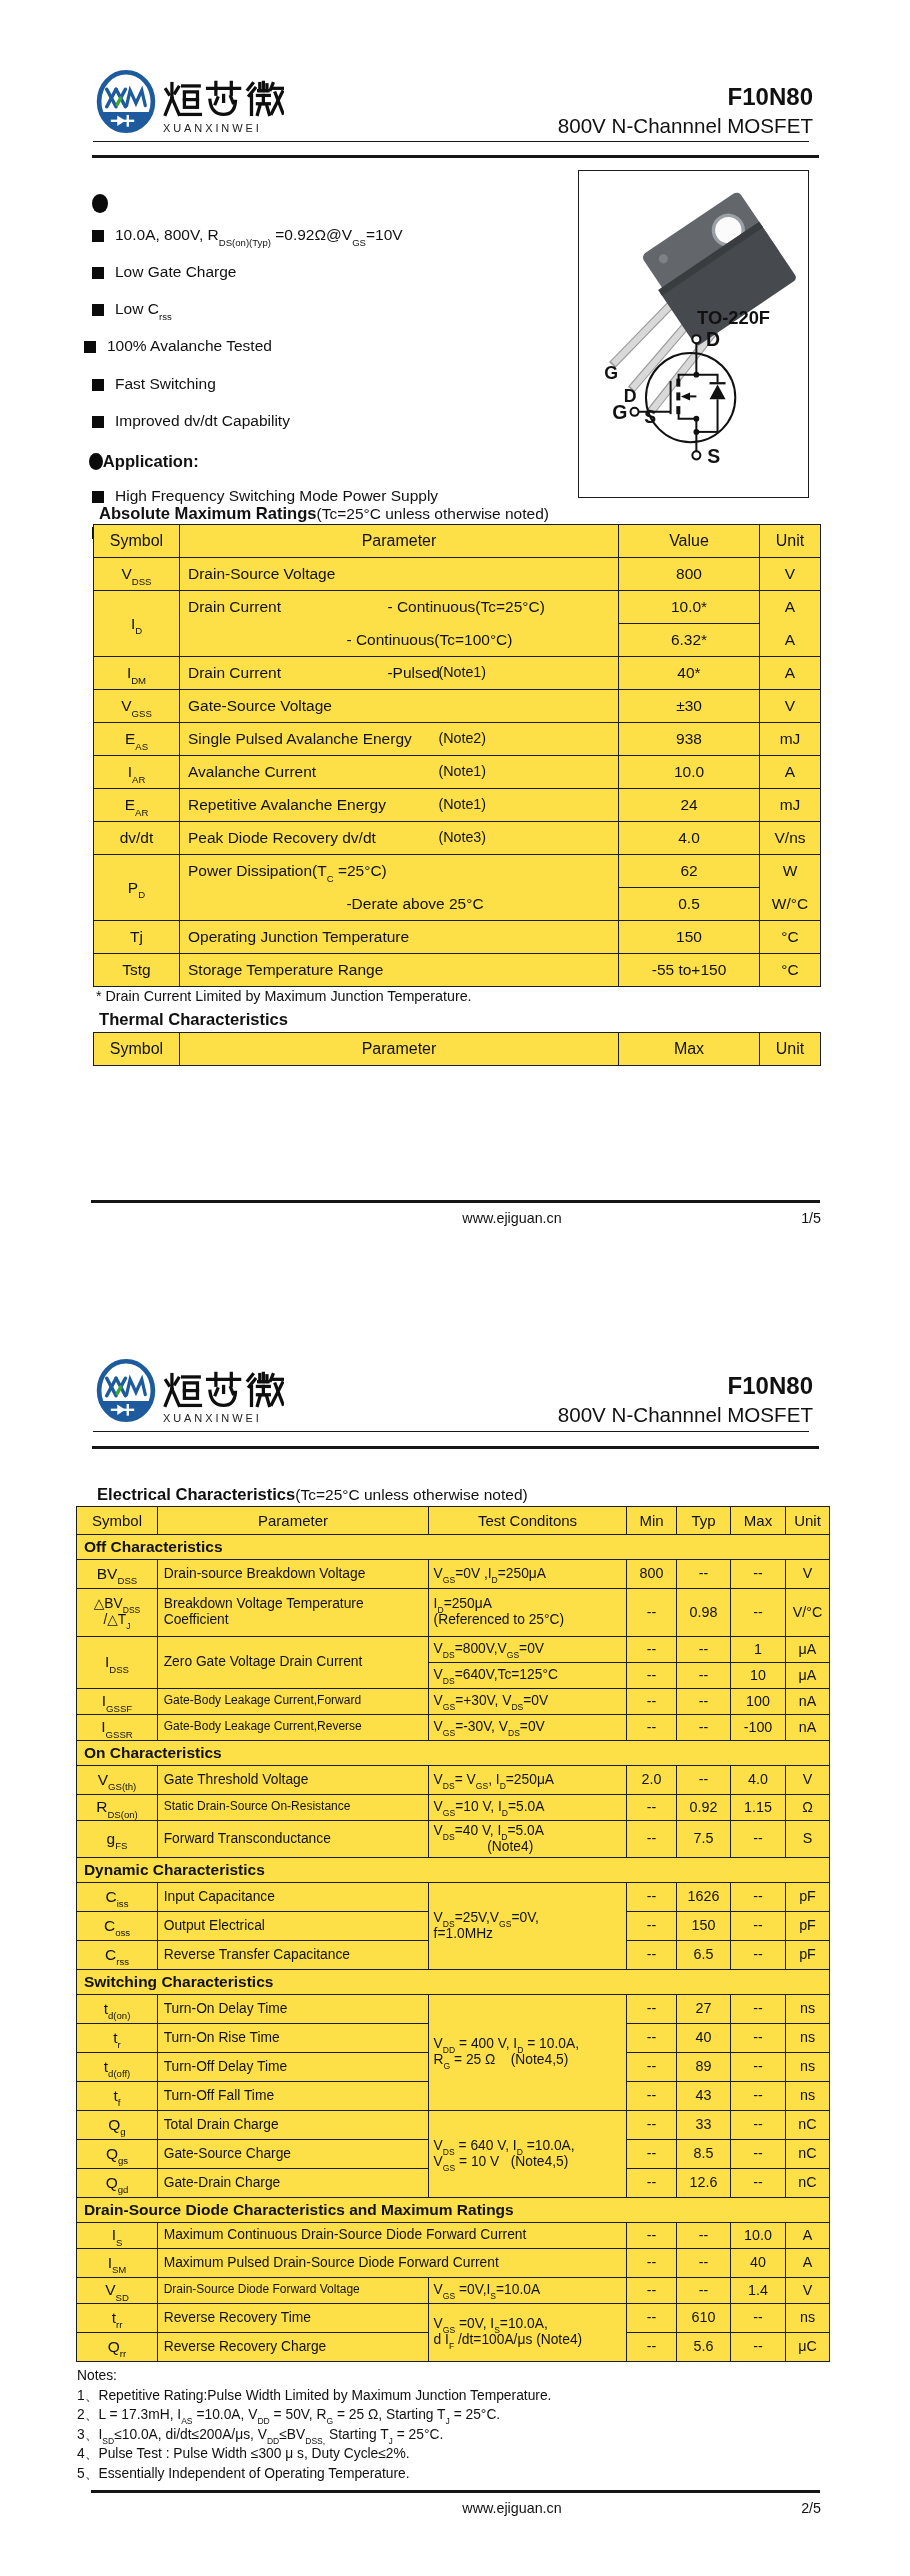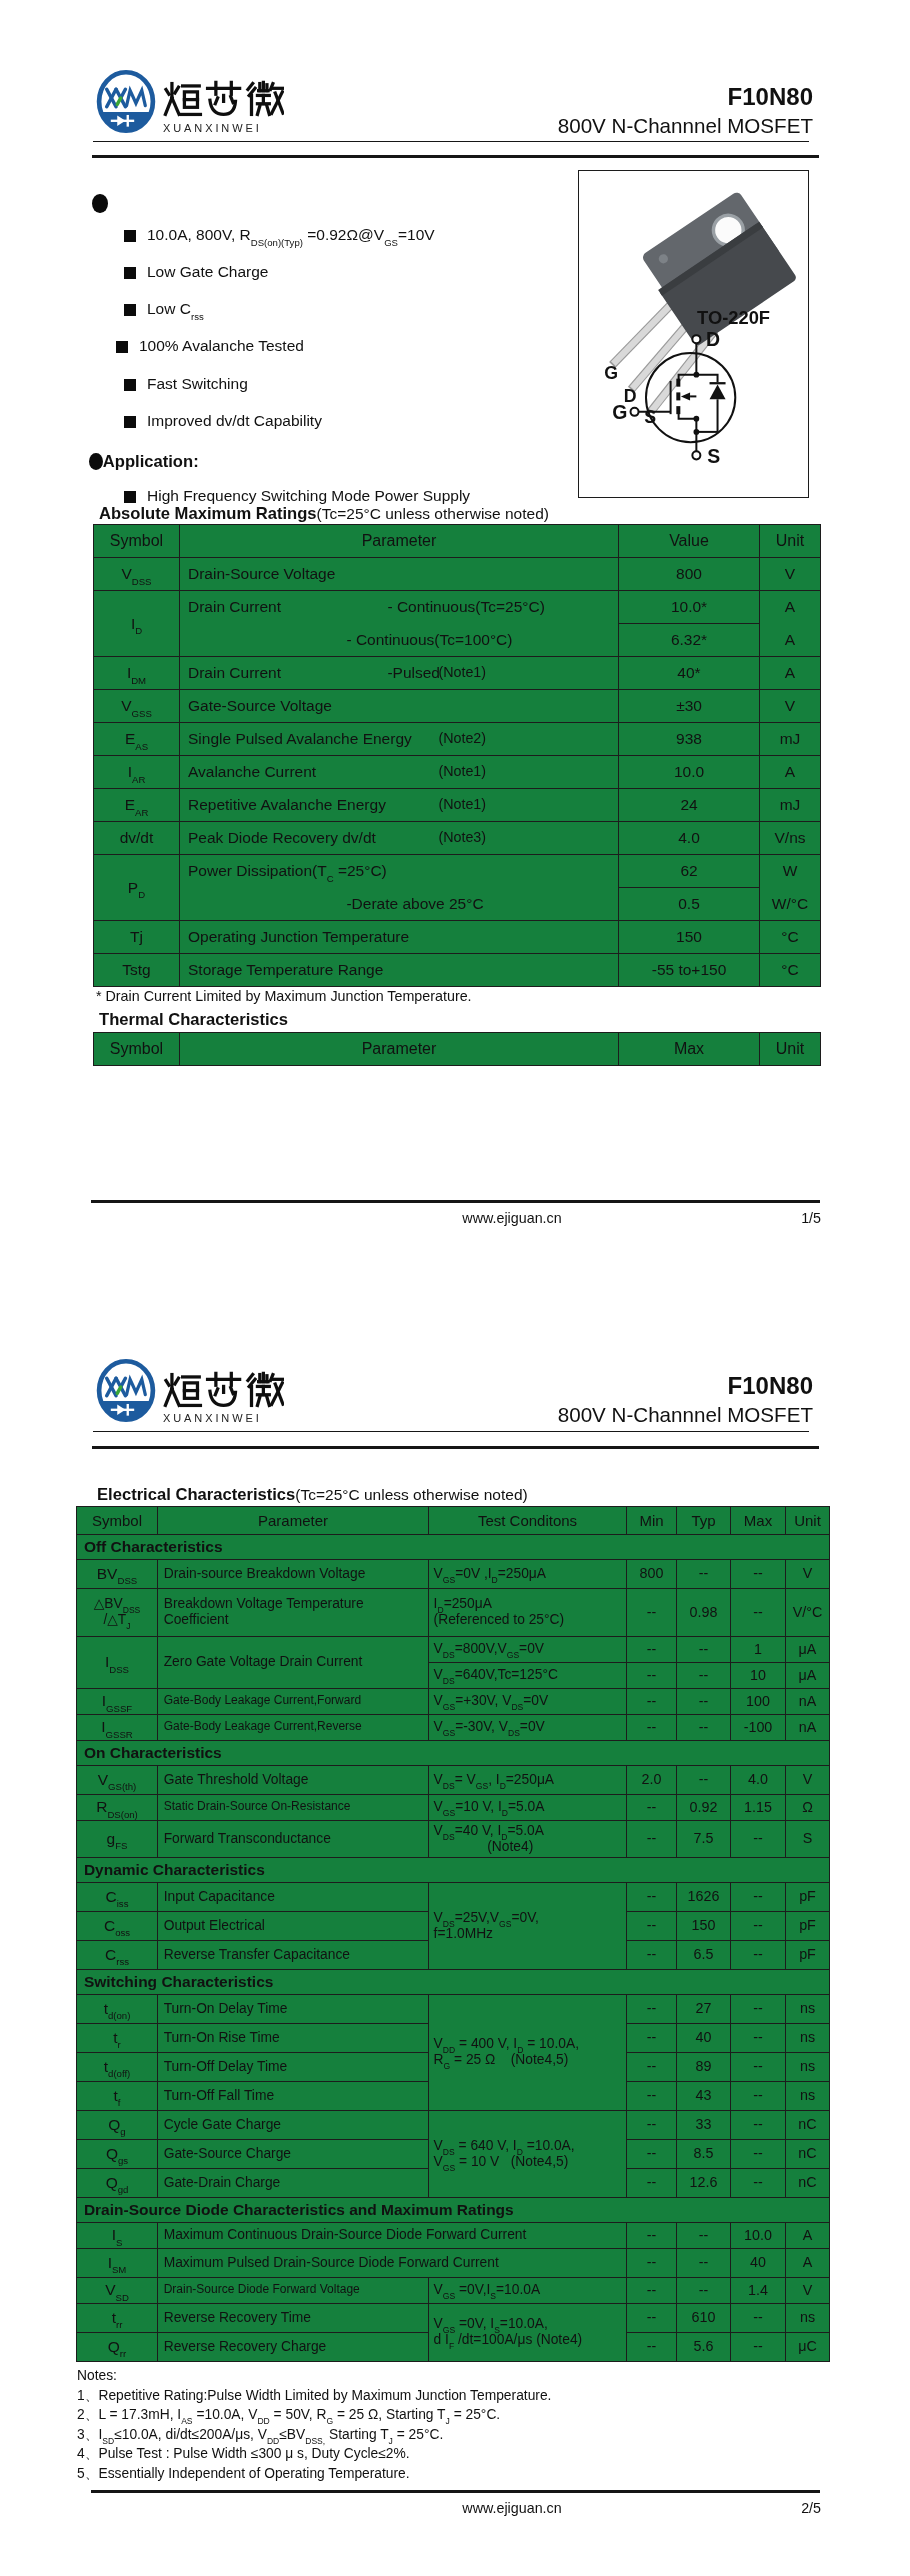--- a/index.html
+++ b/index.html
@@ -11,29 +11,29 @@
 
   
   .logo-en{font-size:11px;letter-spacing:2.9px;font-weight:500;color:#222;}
   .pn{font-size:24px;font-weight:bold;text-align:right;}
   .pd{font-size:20.6px;text-align:right;}
   .rule{background:#161616;}
 
   
   .big-dot{width:15.5px;height:19px;background:#0b0b0b;border-radius:50%;}
   .sq{width:12px;height:12px;background:#0b0b0b;display:inline-block;}
-  .feat{font-size:15.5px;white-space:nowrap;margin-left:32px;}
+  .feat{font-size:15.5px;white-space:nowrap;}
   .app-title{font-size:16.6px;font-weight:bold;}
 
   
   .h1b{font-size:16.6px;font-weight:bold;}
   .h1n{font-size:15.5px;font-weight:normal;}
 
   
-  table.tbl{border-collapse:collapse;table-layout:fixed;background:#15803d;}
+  table.tbl{border-collapse:collapse;table-layout:fixed;background:#fde047;}
   .tbl td{border:1.1px solid #1c1c1c;text-align:center;vertical-align:middle;
           font-size:15.5px;padding:0;line-height:1.15;position:relative;}
   .tbl{border:1.7px solid #1c1c1c;}
   .tbl tr.h td{border-bottom:1.7px solid #1c1c1c;font-size:16px;}
   .tbl td.par{text-align:left;padding-left:8px;}
   .tbl td.sec{font-weight:bold;text-align:left;padding-left:6.9px;font-size:15.5px;border-top:1.7px solid #1c1c1c;border-bottom:1.7px solid #1c1c1c;}
   .hb{border-bottom-style:hidden !important;}
   sub{font-size:0.62em;line-height:0;position:relative;top:0.15em;}
   .note{position:absolute;left:59%;top:50%;transform:translateY(-52%);font-size:14.3px;white-space:nowrap;}
   .pl1{position:absolute;left:8px;top:25%;transform:translateY(-52%);white-space:nowrap;}
@@ -582,21 +582,21 @@
       <tr style="height:29px">
         <td class="sym">t<sub>f</sub></td>
         <td class="par">Turn-Off Fall Time</td>
         <td>--</td>
         <td>43</td>
         <td>--</td>
         <td>ns</td>
       </tr>
       <tr style="height:29px">
         <td class="sym">Q<sub>g</sub></td>
-        <td class="par">Cycle Gate Charge</td>
+        <td class="par">Total Drain Charge</td>
         <td class="cond" rowspan="3">V<sub>DS</sub> = 640 V, I<sub>D</sub> =10.0A,<br>V<sub>GS</sub> = 10 V&nbsp;&nbsp;&nbsp;(Note4,5)</td>
         <td>--</td>
         <td>33</td>
         <td>--</td>
         <td>nC</td>
       </tr>
       <tr style="height:29px">
         <td class="sym">Q<sub>gs</sub></td>
         <td class="par">Gate-Source Charge</td>
         <td>--</td>

